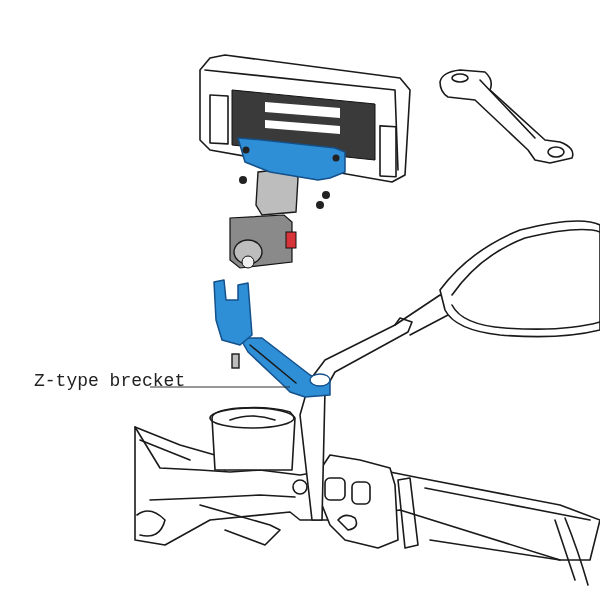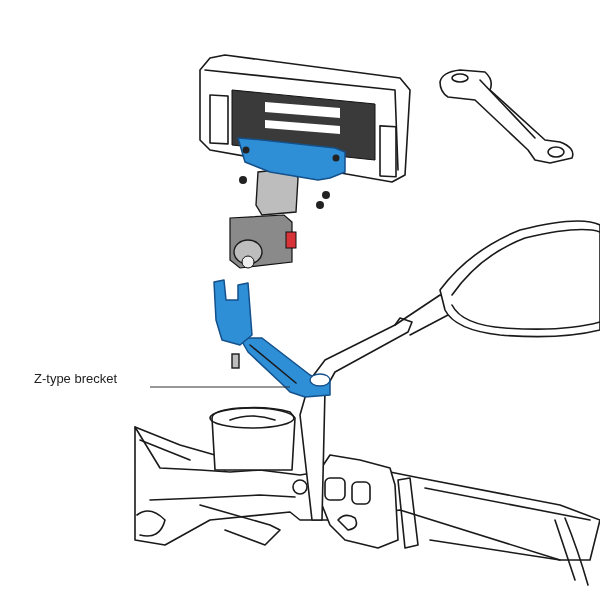--- a/index.html
+++ b/index.html
@@ -1,21 +1,21 @@
 <!DOCTYPE html>
 <html><head>
 <meta charset="utf-8">
 <style>
   html, body { margin: 0; padding: 0; background: #ffffff; }
   body { width: 600px; height: 600px; position: relative; overflow: hidden; font-family: "DejaVu Serif", serif; }
   #canvas { position: absolute; left: 0; top: 0; width: 600px; height: 600px; }
   .label {
     position: absolute; left: 34px; top: 371px;
-    font-family: Liberation Sans, sans-serif;
-    font-size: 13px; color: #222; letter-spacing: 0px;
+    font-family: Liberation Mono, monospace;
+    font-size: 18px; color: #222; letter-spacing: 0px;
   }
   .ln { fill: none; stroke: #1a1a1a; stroke-width: 1.6; stroke-linejoin: round; stroke-linecap: round; }
   .ln2 { fill: #fff; stroke: #1a1a1a; stroke-width: 1.6; stroke-linejoin: round; stroke-linecap: round; }
   .blue { fill: #2f8fd6; stroke: #14508a; stroke-width: 1.5; stroke-linejoin: round; }
   .grey { fill: #bdbdbd; stroke: #1a1a1a; stroke-width: 1.4; }
   .dgrey { fill: #8a8a8a; stroke: #111; stroke-width: 1.2; }
 </style>
 </head>
 <body>
 

